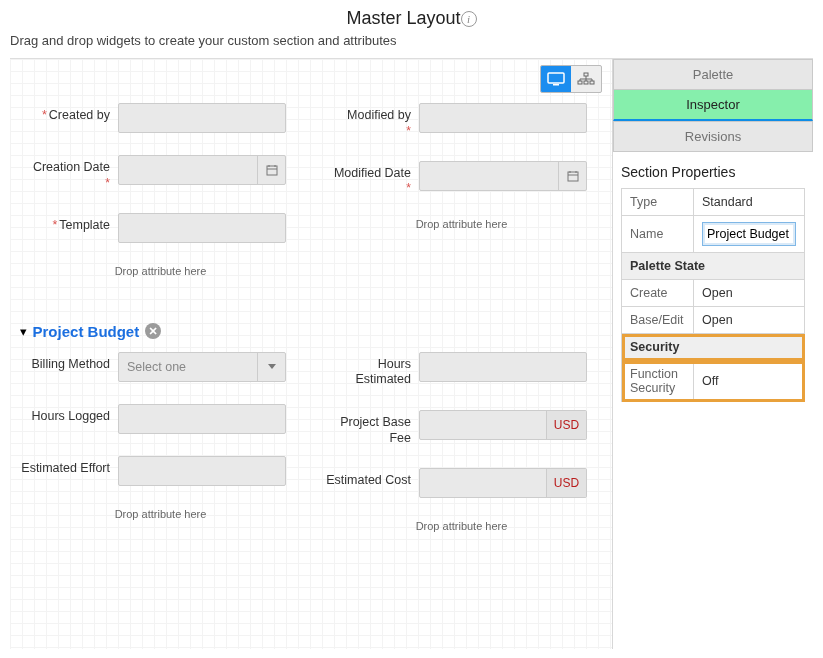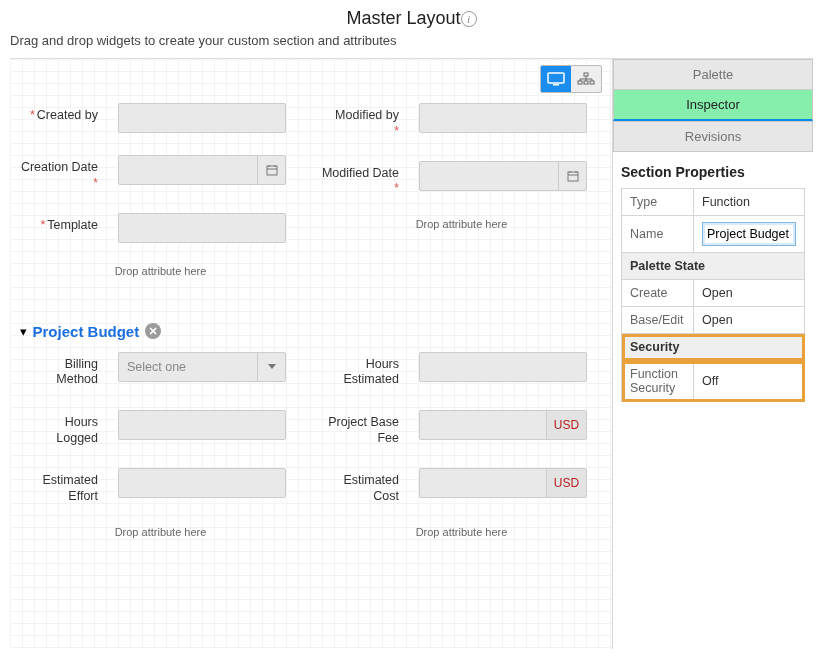--- a/index.html
+++ b/index.html
@@ -29,21 +29,21 @@
     padding: 6px 10px 50px 10px;
     min-height: 590px;
   }
   .view-toggle { position:absolute; top:6px; right:10px; display:flex; border:1px solid #bbb; border-radius:2px; overflow:hidden; background:#eee;}
   .view-toggle .vt { width:30px; height:26px; display:flex; align-items:center; justify-content:center; }
   .view-toggle .vt.active { background:#1b8def; color:#fff; }
   .view-toggle svg { display:block; }
   .form-cols { display:flex; gap:20px; margin-top:38px;}
   .col { flex:1; }
   .field { display:flex; align-items:flex-start; margin-bottom:22px; }
-  .field .lbl { width:98px; text-align:right; padding-right:20px; font-size:12.5px; color:#333; padding-top:5px; line-height:1.25;}
+  .field .lbl { width:98px; text-align:right; padding-right:8px; font-size:12.5px; color:#333; padding-top:5px; line-height:1.25;}
   .field .req { color:#d9534f; margin-right:2px;}
   .field .req-below { color:#d9534f; display:block; text-align:right; font-size:12px;}
   .ctrl { flex:1; max-width:168px; }
   .input {
     height:30px; background:#e9e9e9; border:1px solid #ccc; border-radius:2px; width:100%;
   }
   .input.date { display:flex; }
   .input.date .txt { flex:1; }
   .input.date .cal { width:28px; border-left:1px solid #ccc; display:flex; align-items:center; justify-content:center; color:#666;}
   .input.currency { display:flex; }
@@ -61,21 +61,21 @@
   .sidepanel { width:200px; background:#fff; }
   .tabs {}
   .tab {
     border:1px solid #c9c9c9; background:#e7e7e7; text-align:center; padding:7px 0;
     font-size:13px; color:#737373; border-bottom:none;
   }
   .tab.active { background:#86efac; border-bottom:2px solid #0d8ce6; color:#222; font-weight:400;}
   .tab + .tab { border-top:1px solid #c9c9c9; }
   .tab.last { border-bottom:1px solid #c9c9c9;}
   .panel-body { padding:12px 8px; }
-  .panel-title { font-size:14px; margin-bottom:8px; color:#222;font-weight:bold;}
+  .panel-title { font-size:14px; margin-bottom:8px; color:#222;}
   table.props { width:100%; border-collapse:collapse; font-size:12.5px;}
   table.props td { border:1px solid #d5d5d5; padding:6px 8px; vertical-align:middle;}
   table.props td.key { color:#666; width:72px;}
   table.props td.hdr { background:#efefef; color:#333; font-weight:600;}
   .name-input {
     width:100%; height:24px; border:1px solid #7fb7e6; padding:0 4px; font-size:12.5px;
     box-shadow: 0 0 0 2px rgba(107,171,226,.25) inset;
     text-align:left;
   }
   .name-input-wrap { padding:3px;}
@@ -238,21 +238,21 @@
         <div class="tab">Palette</div>
         <div class="tab active">Inspector</div>
         <div class="tab last">Revisions</div>
       </div>
       <div class="panel-body">
         <div class="panel-title">Section Properties</div>
         <table class="props">
           <tbody>
               <tr>
             <td class="key">Type</td>
-            <td>Function</td>
+            <td>Standard</td>
           </tr>
           <tr>
             <td class="key">Name</td>
             <td class="name-input-wrap"><input class="name-input" style="direction: rtl; text-align: left;" value="Project Budget"></td>
           </tr>
           <tr>
                 <td class="hdr" colspan="2">Palette State</td>
               </tr>
           <tr>
             <td class="key">Create</td>

